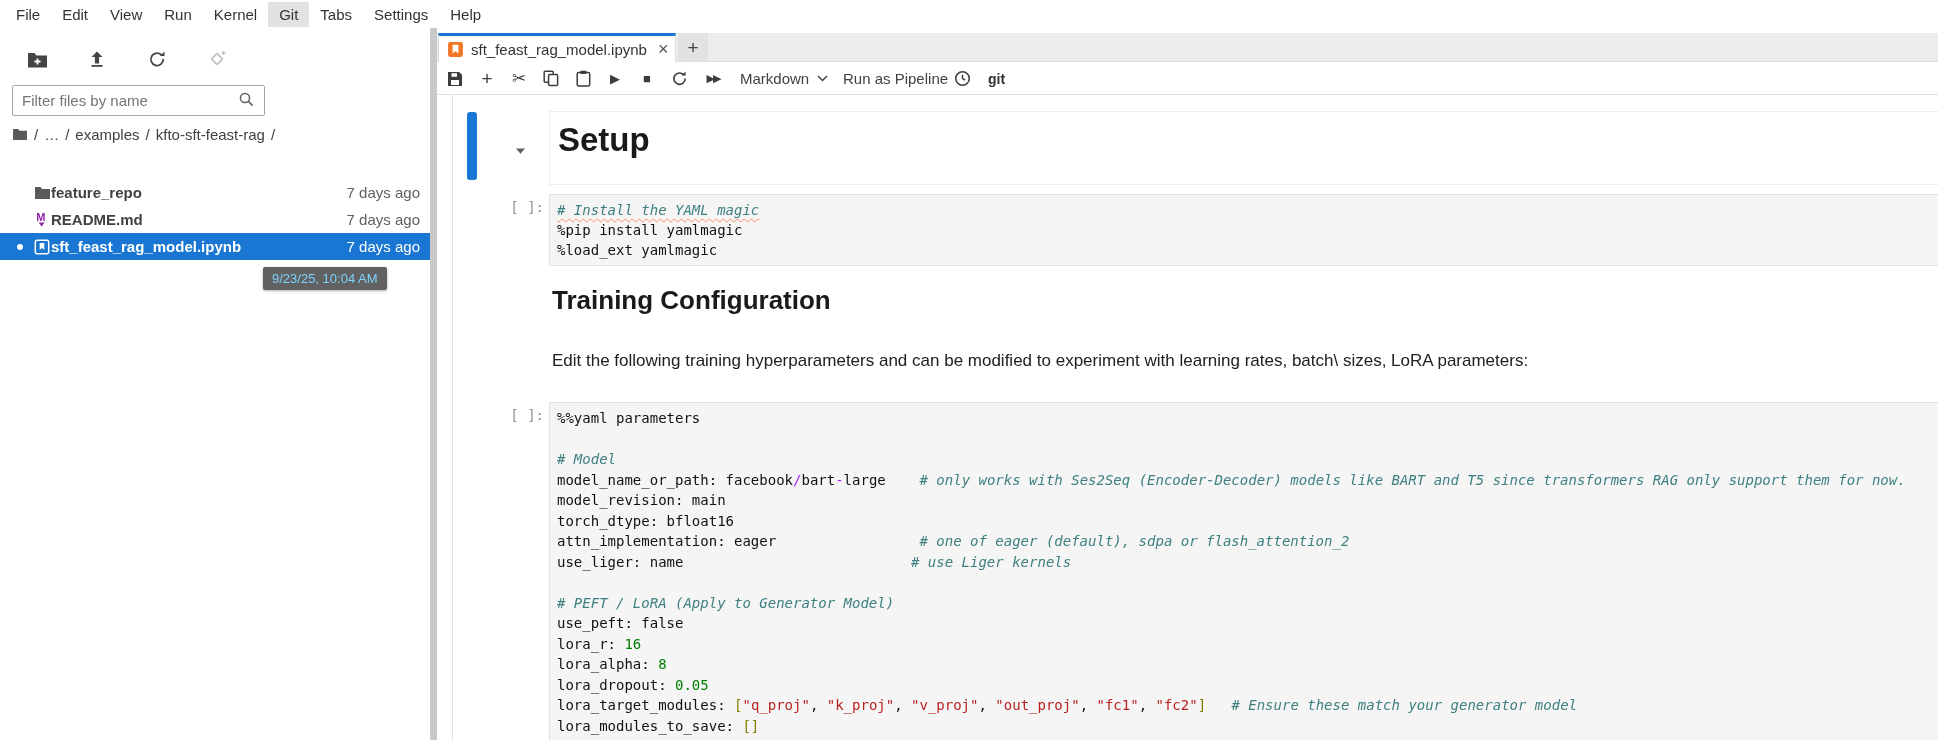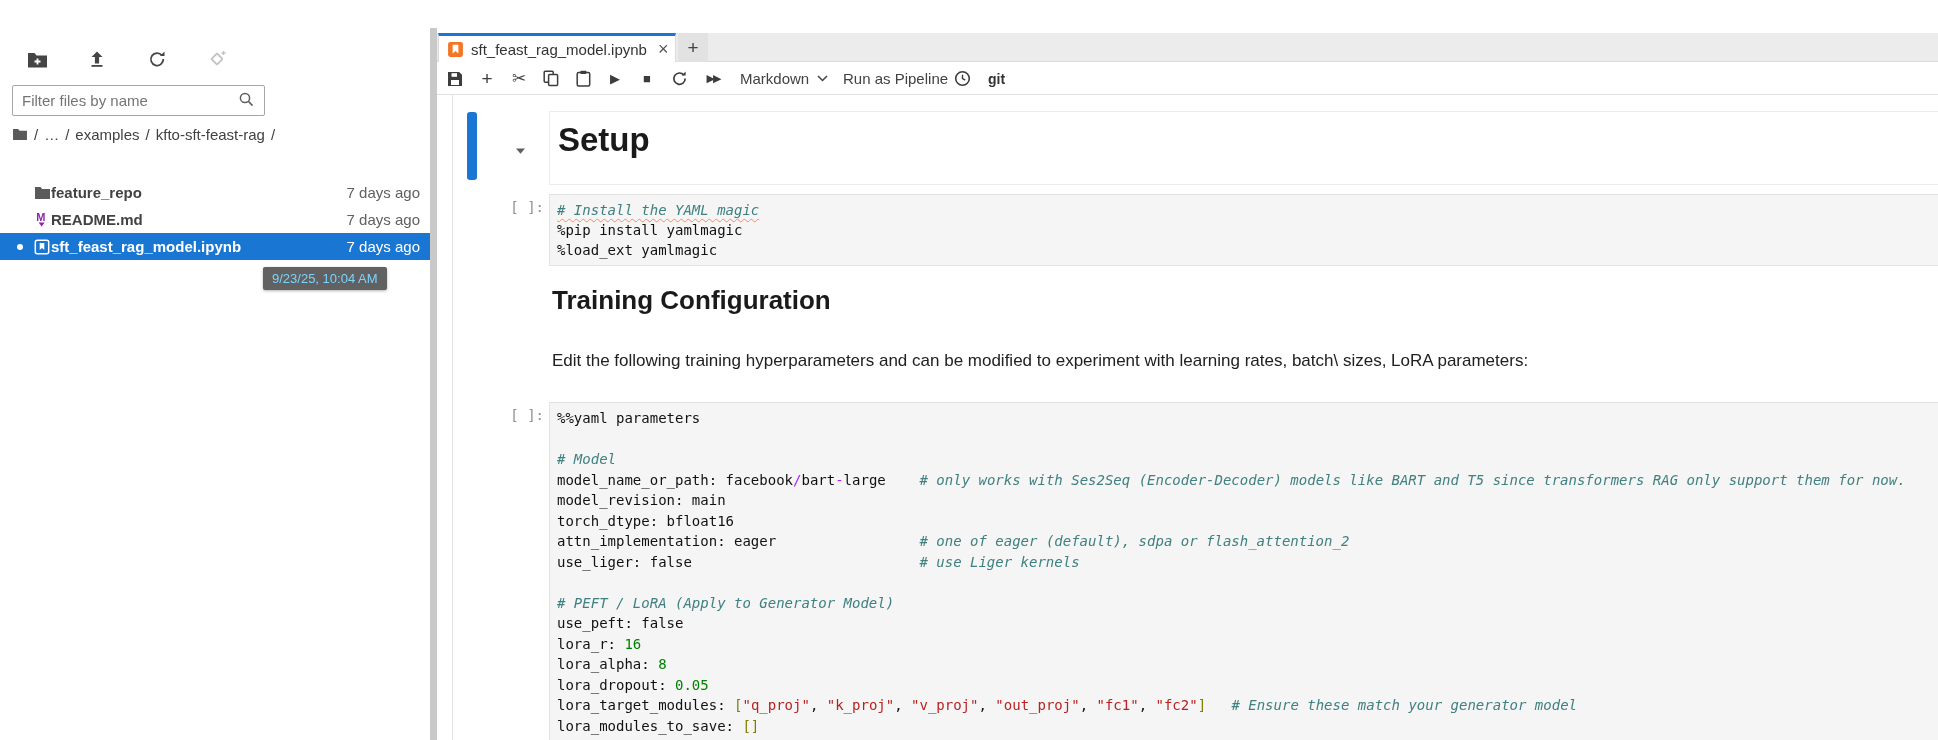--- a/index.html
+++ b/index.html
@@ -71,20 +71,31 @@
   .tk-s { color:#ba2121; }
   .tk-n { color:#008000; }
   .tk-p { color:#aa22ff; }
   .tk-b { color:#808000; }
 </style>
 </head>
 <body>
 
 <div class="screen">
 
+  <div class="menubar">
+      <div class="menu-item">File</div>
+      <div class="menu-item">Edit</div>
+      <div class="menu-item">View</div>
+      <div class="menu-item">Run</div>
+      <div class="menu-item">Kernel</div>
+      <div class="menu-item active">Git</div>
+      <div class="menu-item">Tabs</div>
+      <div class="menu-item">Settings</div>
+      <div class="menu-item">Help</div>
+    </div>
 
   <div class="sidebar">
     <div class="fb-toolbar">
         <span class="fb-btn">
           <svg width="21" height="17" viewBox="0 0 21 17">
             <path d="M1 2h6.5l2 2.5H20v12H1z" fill="#454545"></path>
             <path d="M10.5 7.5v6M7.5 10.5h6" stroke="#fff" stroke-width="1.8"></path>
           </svg>
         </span>
         <span class="fb-btn">
@@ -258,21 +269,21 @@
 
       <div class="prompt" style="top:312px">[ ]:</div>
       <div class="editor" style="top:307px; height:343px">
         <pre class="code lh205"><span class="tk-k">%%yaml parameters</span>
 
 <span class="tk-c"># Model</span>
 <span class="tk-k">model_name_or_path: facebook</span><span class="tk-p">/</span><span class="tk-k">bart</span><span class="tk-p">-</span><span class="tk-k">large</span><span class="tk-k">    </span><span class="tk-c"># only works with Ses2Seq (Encoder-Decoder) models like BART and T5 since transformers RAG only support them for now.</span>
 <span class="tk-k">model_revision: main</span>
 <span class="tk-k">torch_dtype: bfloat16</span>
 <span class="tk-k">attn_implementation: eager</span><span class="tk-k">                 </span><span class="tk-c"># one of eager (default), sdpa or flash_attention_2</span>
-<span class="tk-k">use_liger: false</span><span class="tk-k">                           </span><span class="tk-c"># use Liger kernels</span>
+<span class="tk-k">use_liger: name</span><span class="tk-k">                           </span><span class="tk-c"># use Liger kernels</span>
 
 <span class="tk-c"># PEFT / LoRA (Apply to Generator Model)</span>
 <span class="tk-k">use_peft: false</span>
 <span class="tk-k">lora_r: </span><span class="tk-n">16</span>
 <span class="tk-k">lora_alpha: </span><span class="tk-n">8</span>
 <span class="tk-k">lora_dropout: </span><span class="tk-n">0.05</span>
 <span class="tk-k">lora_target_modules: </span><span class="tk-b">[</span><span class="tk-s">"q_proj"</span><span class="tk-k">, </span><span class="tk-s">"k_proj"</span><span class="tk-k">, </span><span class="tk-s">"v_proj"</span><span class="tk-k">, </span><span class="tk-s">"out_proj"</span><span class="tk-k">, </span><span class="tk-s">"fc1"</span><span class="tk-k">, </span><span class="tk-s">"fc2"</span><span class="tk-b">]</span><span class="tk-k">   </span><span class="tk-c"># Ensure these match your generator model</span>
 <span class="tk-k">lora_modules_to_save: </span><span class="tk-b">[]</span></pre>
       </div>
     </div>

